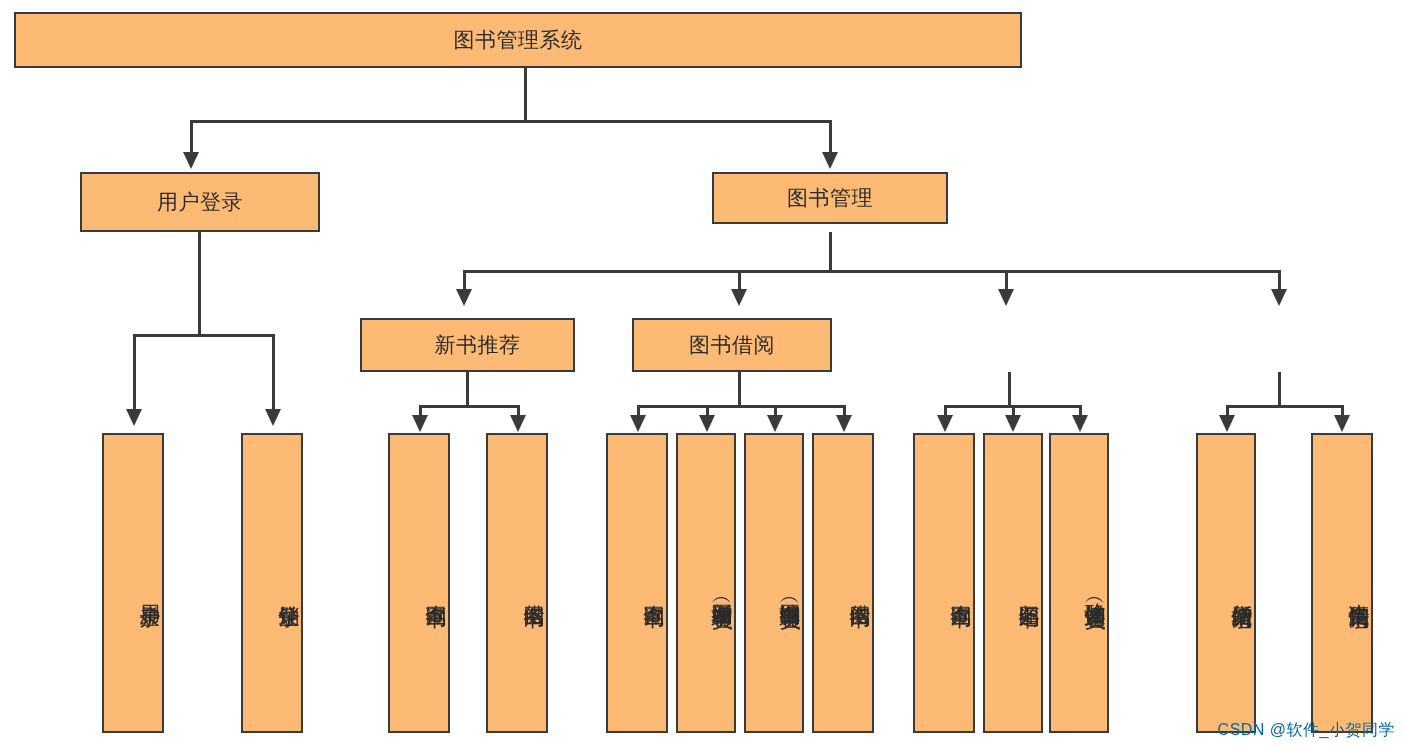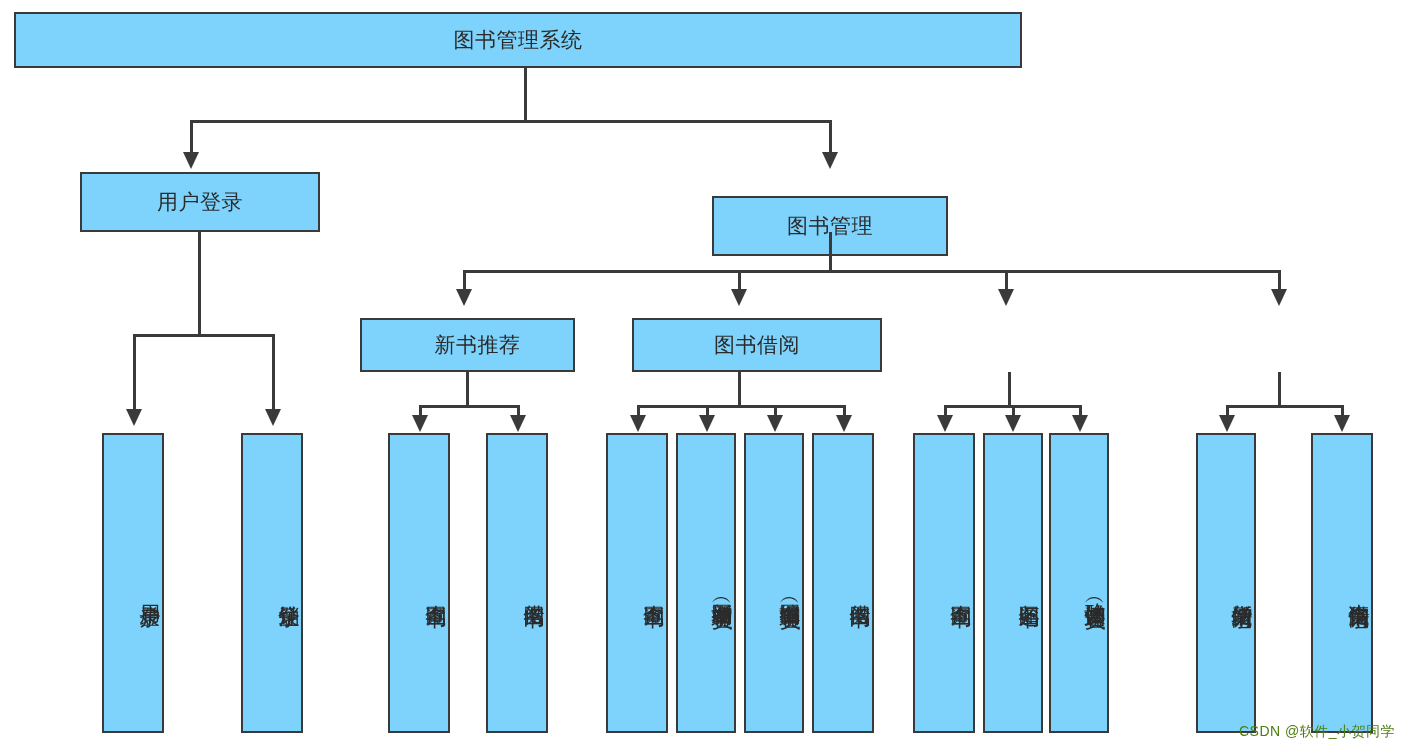--- a/index.html
+++ b/index.html
@@ -14,21 +14,21 @@
     position: relative;
     width: 1405px;
     height: 747px;
     background: #ffffff;
     overflow: hidden;
   }
   .node {
     position: absolute;
     box-sizing: border-box;
     border: 2px solid #3a3a3a;
-    background: #7dd3fc;
+    background: #fdba74;
     display: flex;
     align-items: center;
     justify-content: center;
     color: #2b2b2b;
     line-height: 1.12;
   }
   .node.horiz {
     font-size: 21px;
     letter-spacing: 0.5px;
   }
@@ -57,22 +57,22 @@
     width: 0;
     height: 0;
     border-left: 8px solid transparent;
     border-right: 8px solid transparent;
     border-top: 17px solid #3a3a3a;
   }
   #watermark {
     position: absolute;
     right: 10px;
     bottom: 6px;
-    font-size: 14px;
-    color: #4d7c0f;
+    font-size: 16px;
+    color: #0369a1;
     white-space: nowrap;
     letter-spacing: 0.5px;
   }
 </style>
 </head>
 <body>
 
 <div id="canvas">
 
   <div class="node horiz" style="left:14px; top:12px; width:1008px; height:56px;">
@@ -85,21 +85,21 @@
 
   <div class="conn v" style="left:190px; top:120px; height:33px;"></div>
   <div class="arrow" style="left:183px; top:152px;"></div>
 
   <div class="conn v" style="left:829px; top:120px; height:33px;"></div>
   <div class="arrow" style="left:822px; top:152px;"></div>
 
   <div class="node horiz" style="left:80px; top:172px; width:240px; height:60px;">
     <span>用户登录</span>
   </div>
-  <div class="node horiz" style="left:712px; top:172px; width:236px; height:60px;margin-top:24px;">
+  <div class="node horiz" style="left:712px; top:172px; width:236px; height:52px;">
     <span>图书管理</span>
   </div>
 
   <div class="conn v" style="left:198px; top:232px; height:104px;"></div>
   <div class="conn h" style="left:133px; top:334px; width:142px;"></div>
   <div class="conn v" style="left:133px; top:334px; height:76px;"></div>
   <div class="arrow" style="left:126px; top:409px;"></div>
   <div class="conn v" style="left:272px; top:334px; height:76px;"></div>
   <div class="arrow" style="left:265px; top:409px;"></div>
 
@@ -110,21 +110,21 @@
   <div class="conn v" style="left:738px; top:270px; height:20px;"></div>
   <div class="arrow" style="left:731px; top:289px;"></div>
   <div class="conn v" style="left:1005px; top:270px; height:20px;"></div>
   <div class="arrow" style="left:998px; top:289px;"></div>
   <div class="conn v" style="left:1278px; top:270px; height:20px;"></div>
   <div class="arrow" style="left:1271px; top:289px;"></div>
 
   <div class="node horiz" style="left:360px; top:318px; width:215px; height:54px;padding-left:20px;">
     <span>新书推荐</span>
   </div>
-  <div class="node horiz" style="left:632px; top:318px; width:250px; height:54px;">
+  <div class="node horiz" style="left:632px; top:318px; width:200px; height:54px;">
     <span>图书借阅</span>
   </div>
 
   <div class="conn v" style="left:466px; top:372px; height:36px;"></div>
   <div class="conn h" style="left:419px; top:405px; width:101px;"></div>
   <div class="conn v" style="left:419px; top:405px; height:12px;"></div>
   <div class="arrow" style="left:412px; top:415px;"></div>
   <div class="conn v" style="left:517px; top:405px; height:12px;"></div>
   <div class="arrow" style="left:510px; top:415px;"></div>
 

